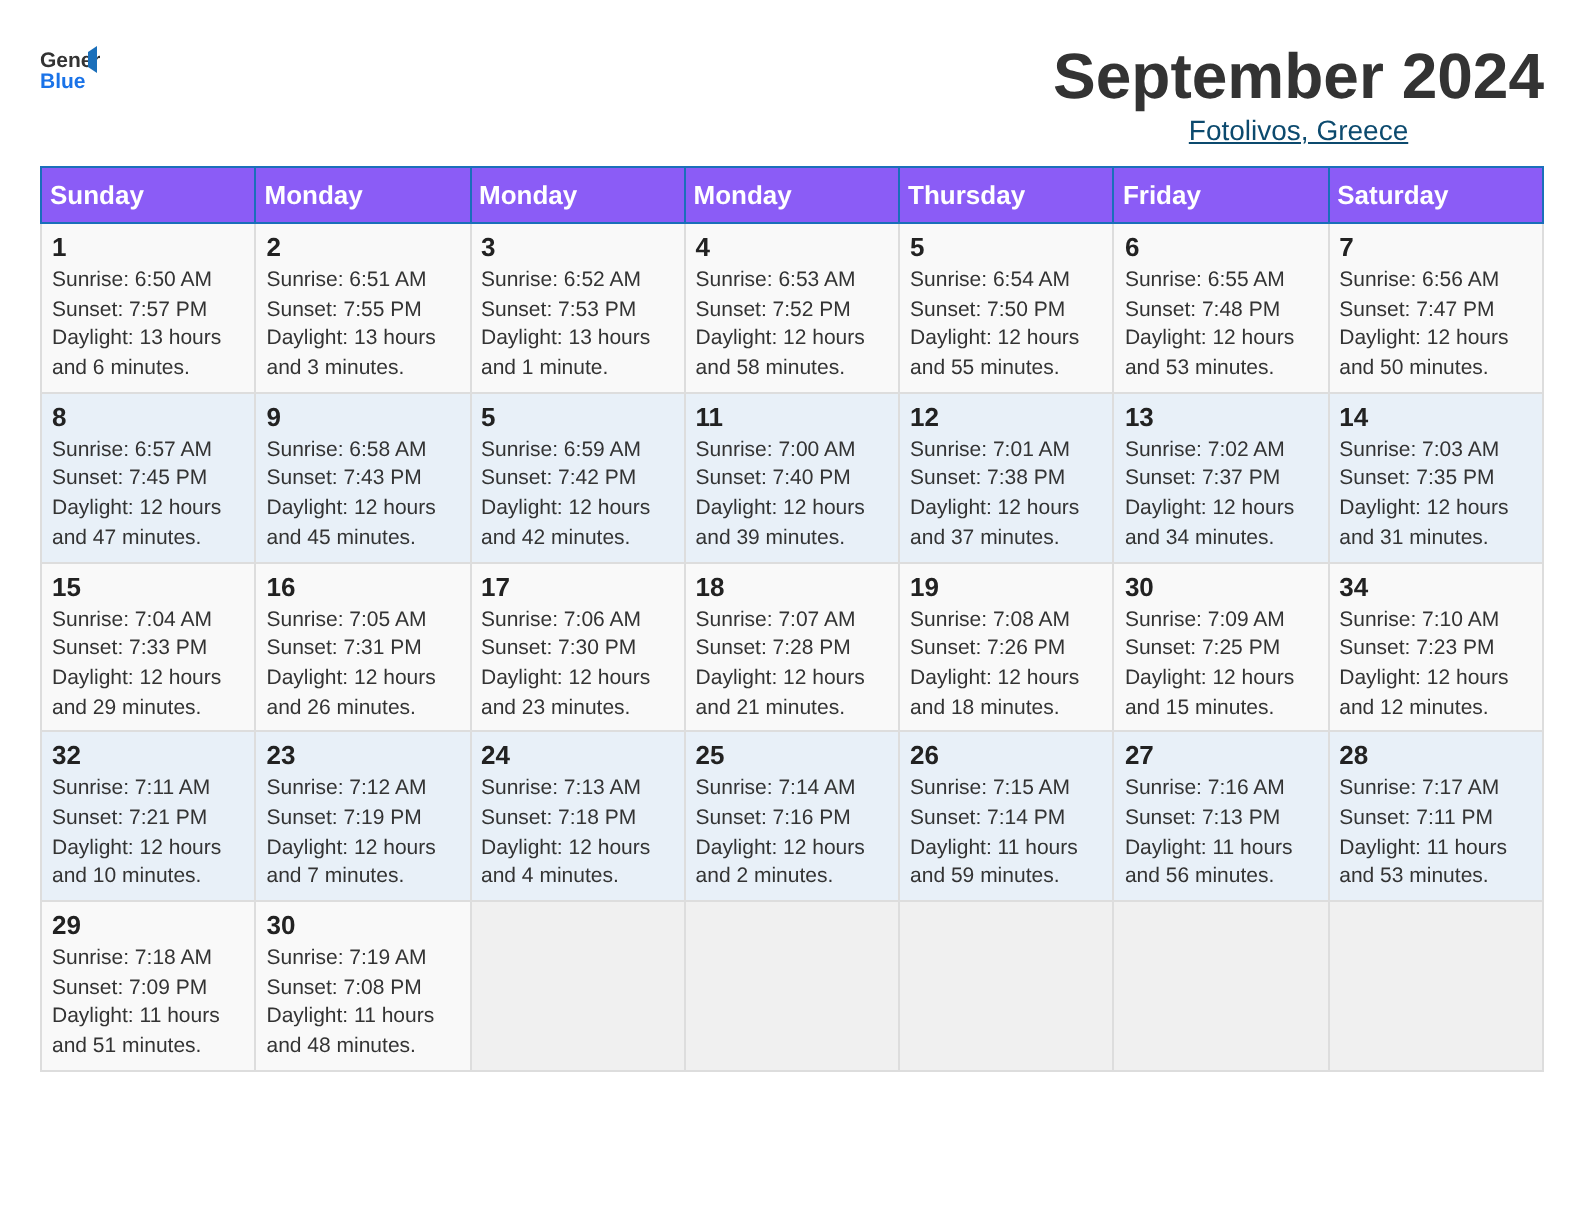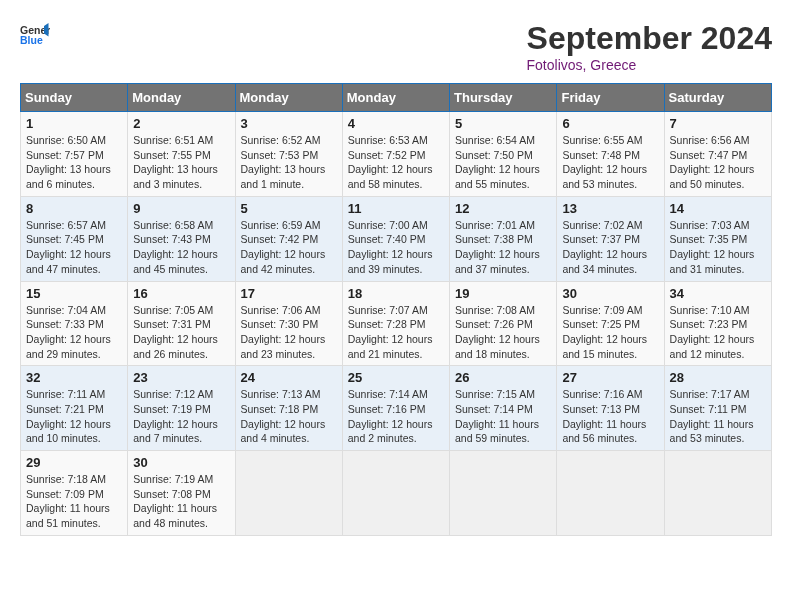--- a/index.html
+++ b/index.html
@@ -19,38 +19,39 @@
     .logo {
       display: flex;
       align-items: center;
       gap: 4px;
     }
     .logo-icon {
       width: 30px;
       height: 30px;
     }
     .title-area {
-      text-align: left;
+      text-align: center;
     }
     .month-title {
       font-size: 32px;
       font-weight: bold;
       color: #333;
     }
     .location {
       font-size: 14px;
-      color: #701a75;
+      color: #0c4a6e;
+      text-decoration: underline;
     }
     .calendar-table {
       width: 100%;
       border-collapse: collapse;
       font-size: 11px;
     }
     .calendar-table thead tr th {
-      background-color: #737373;
+      background-color: #8b5cf6;
       color: #fff;
       padding: 6px 4px;
       text-align: left;
       font-size: 13px;
       font-weight: bold;
       border: 1px solid #1a6fba;
     }
     .calendar-table tbody tr td {
       vertical-align: top;
       padding: 4px 5px;

